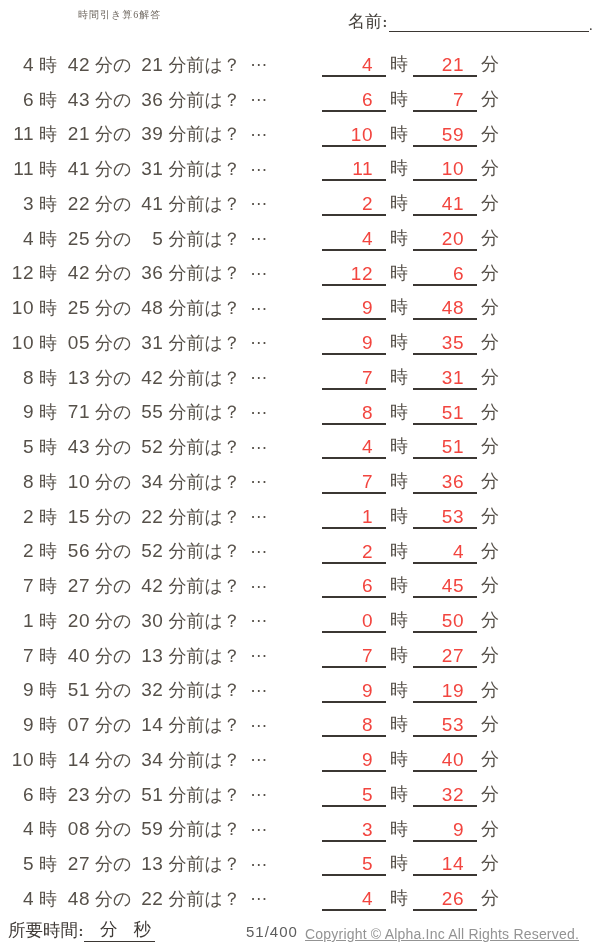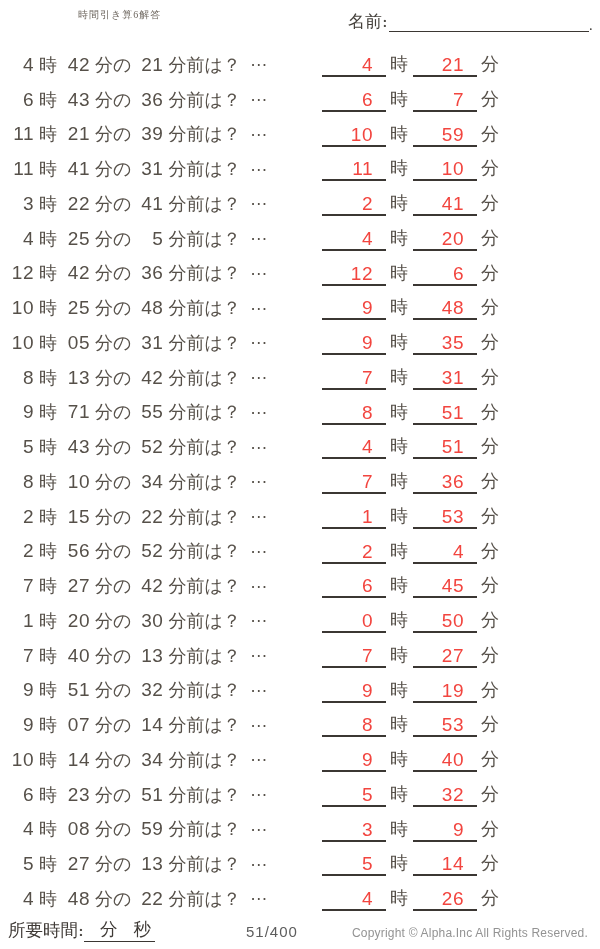--- a/index.html
+++ b/index.html
@@ -60,21 +60,21 @@
   .req-label{line-height:1.25;text-align:center;}
   .req-line{
     display:flex;align-items:flex-end;border-bottom:1.5px solid #3b3733;
     height:26px;padding:0 4px 1px 16px;line-height:1.2;
   }
   .req-min{margin-right:16px;}
   .page-num{
     position:absolute;left:238px;top:9px;font-size:15px;color:#5d5d5d;letter-spacing:1px;
   }
   .copyright{
-    position:absolute;right:4px;top:12px;font-size:12px;color:#939393;letter-spacing:0.2px;
+    position:absolute;right:13px;top:12px;font-size:14px;color:#939393;letter-spacing:0.2px;text-decoration:underline;
   }
 </style>
 </head>
 <body>
 
 <div class="page">
 
   <div class="title">時間引き算6解答</div>
 
   <div class="name-wrap">

